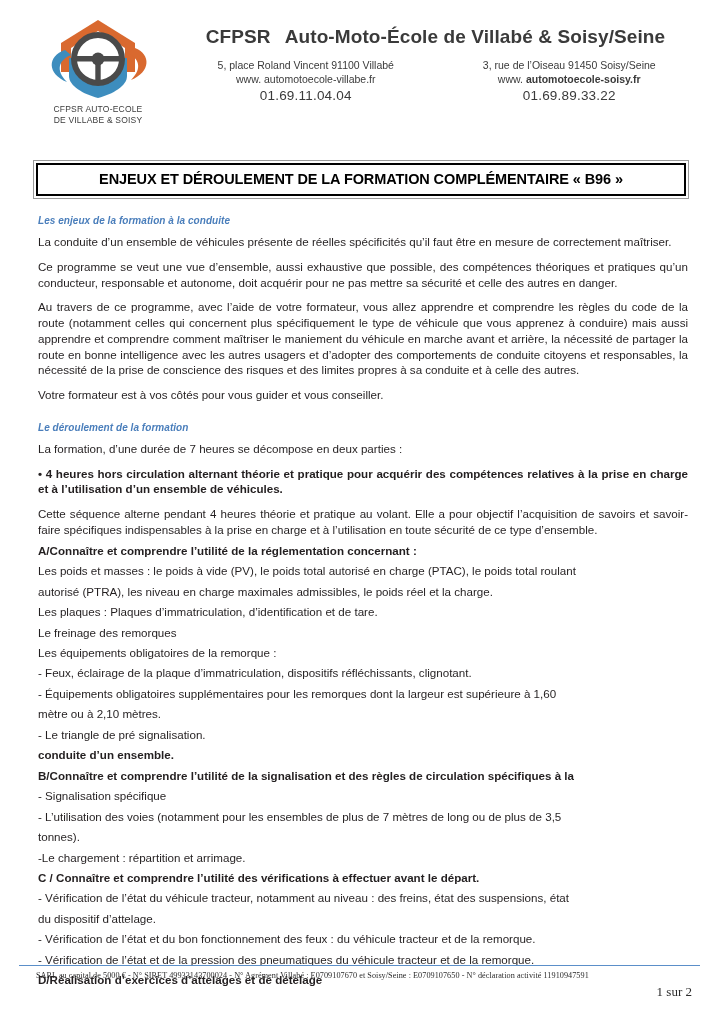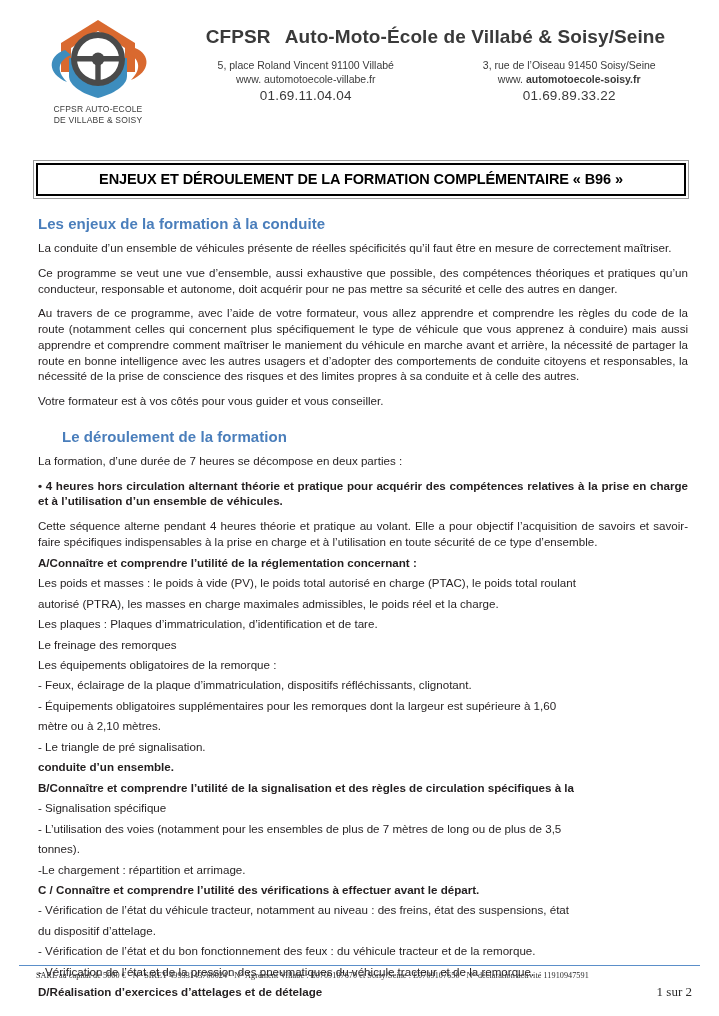--- a/index.html
+++ b/index.html
@@ -112,25 +112,26 @@
     white-space: nowrap;
   }
 
   
   .content {
     padding: 16px 31px 0 38px;
   }
   .section-head {
     color: #4a7ebb;
     font-weight: bold;
-    font-size: 15px;
+    font-size: 10px;
     margin: 0 0 8px 0;
     letter-spacing: .05px;
-  }
-  .section-head.second { margin-top: 19px; margin-left: 24px; }
+    font-style: italic;
+  }
+  .section-head.second { margin-top: 19px; }
   p.body {
     margin: 0 0 9px 0;
     font-size: 11.6px;
     line-height: 1.36;
     text-align: justify;
     color: #231f20;
   }
   p.body.nojust { text-align: left; }
   p.body.b { font-weight: bold; }
   p.body.tight { margin-bottom: 5px; }
@@ -246,21 +247,21 @@
     <p class="body">Au travers de ce programme, avec l’aide de votre formateur, vous allez apprendre et comprendre les règles du code de la route (notamment celles qui concernent plus spécifiquement le type de véhicule que vous apprenez à conduire) mais aussi apprendre et comprendre comment maîtriser le maniement du véhicule en marche avant et arrière, la nécessité de partager la route en bonne intelligence avec les autres usagers et d’adopter des comportements de conduite citoyens et responsables, la nécessité de la prise de conscience des risques et des limites propres à sa conduite et à celle des autres.</p>
     <p class="body nojust">Votre formateur est à vos côtés pour vous guider et vous conseiller.</p>
 
     <div class="section-head second">Le déroulement de la formation</div>
     <p class="body nojust">La formation, d’une durée de 7 heures se décompose en deux parties :</p>
     <p class="body b">• 4 heures hors circulation alternant théorie et pratique pour acquérir des compétences relatives à la prise en charge et à l’utilisation d’un ensemble de véhicules.</p>
     <p class="body tight">Cette séquence alterne pendant 4 heures théorie et pratique au volant. Elle a pour objectif l’acquisition de savoirs et savoir-faire spécifiques indispensables à la prise en charge et à l’utilisation en toute sécurité de ce type d’ensemble.</p>
 
     <p class="line b">A/Connaître et comprendre l’utilité de la réglementation concernant :</p>
     <p class="line">Les poids et masses : le poids à vide (PV), le poids total autorisé en charge (PTAC), le poids total roulant</p>
-    <p class="line">autorisé (PTRA), les masses en charge maximales admissibles, le poids réel et la charge.</p>
+    <p class="line">autorisé (PTRA), les niveau en charge maximales admissibles, le poids réel et la charge.</p>
     <p class="line">Les plaques : Plaques d’immatriculation, d’identification et de tare.</p>
     <p class="line">Le freinage des remorques</p>
     <p class="line">Les équipements obligatoires de la remorque :</p>
     <p class="line">- Feux, éclairage de la plaque d’immatriculation, dispositifs réfléchissants, clignotant.</p>
     <p class="line">- Équipements obligatoires supplémentaires pour les remorques dont la largeur est supérieure à 1,60</p>
     <p class="line">mètre ou à 2,10 mètres.</p>
     <p class="line">- Le triangle de pré signalisation.</p>
 
     <p class="line b">conduite d’un ensemble.</p>
     <p class="line b">B/Connaître et comprendre l’utilité de la signalisation et des règles de circulation spécifiques à la</p>

